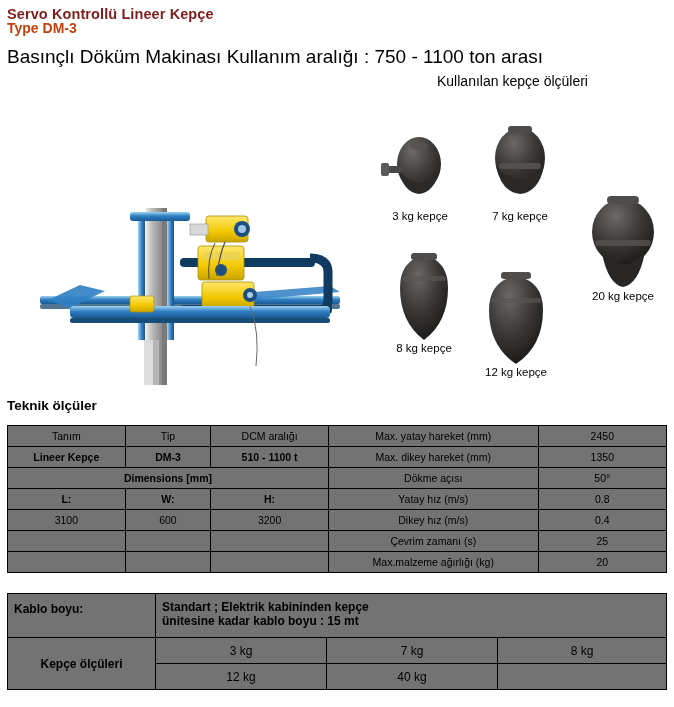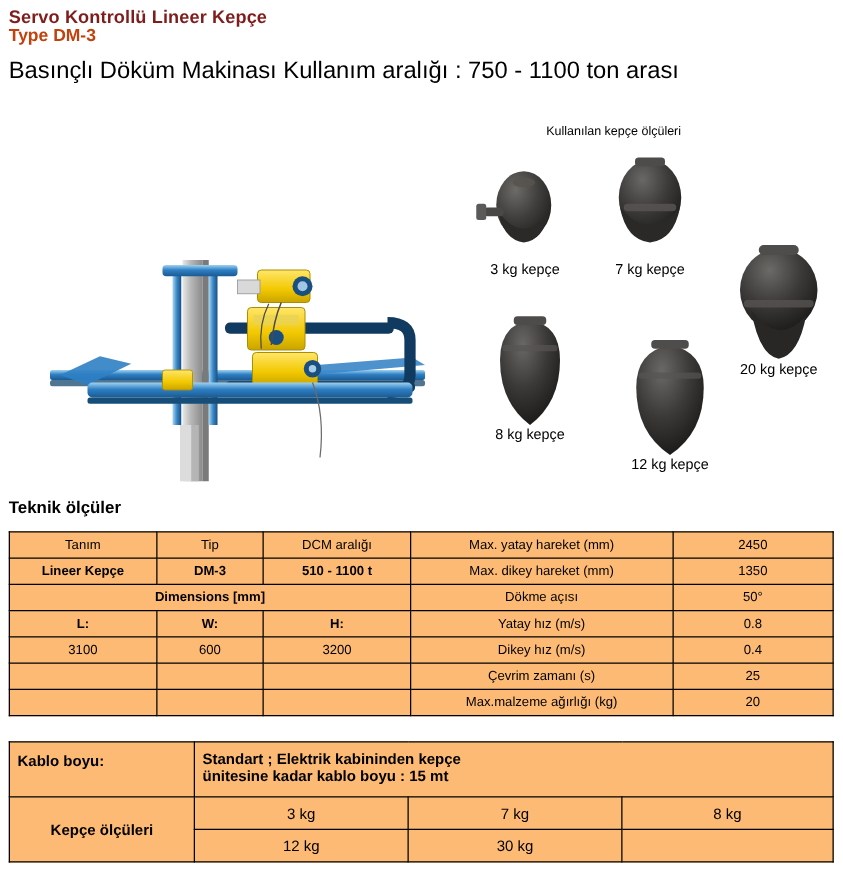--- a/index.html
+++ b/index.html
@@ -23,43 +23,43 @@
   .h-type {
     position:absolute; left:7px; top:20px;
     font-size:14px; font-weight:bold; color:#c2410c;
   }
   .h-range {
     position:absolute; left:7px; top:46px;
     font-size:19px; font-weight:normal; color:#000;
   }
 
   .ladle-caption-top {
-    position:absolute; left:437px; top:100px;
-    font-size:10px; color:#000;
+    position:absolute; left:437px; top:73px;
+    font-size:14px; color:#000;
   }
 
   
   .machine { position:absolute; left:10px; top:100px; width:350px; height:285px; }
 
   
   .ladles { position:absolute; left:365px; top:100px; width:305px; height:285px; }
   .ladle-item { position:absolute; text-align:center; }
   .ladle-label { font-size:11.5px; color:#000; white-space:nowrap; }
 
   
   .teknik-title {
     position:absolute; left:7px; top:398px;
     font-size:13.5px; font-weight:bold;
   }
 
   table.t1, table.t2 {
     border-collapse: collapse;
     position:absolute;
     font-size:10.5px;
-    background:#fdba74;
+    background:#737373;
   }
   table.t1 { left:7px; top:425px; width:660px; }
   table.t1 td {
     border:1px solid #000;
     height:21px;
     text-align:center;
     vertical-align:middle;
     padding:0 3px;
   }
   table.t1 td.bold { font-weight:bold; }
@@ -231,21 +231,21 @@
             <stop offset="100%" stop-color="#1d1c1b"></stop>
           </radialGradient>
         </defs>
         <path d="M45 6 q24 4 24 32 q0 34 -24 52 q-24 -18 -24 -52 q0 -28 24 -32 z" fill="url(#g8)"></path>
         <rect x="32" y="3" width="26" height="7" rx="3" fill="#4e4c4a"></rect>
         <rect x="23" y="26" width="44" height="5" rx="2" fill="#575452" opacity="0.7"></rect>
       </svg>
       <div class="ladle-label">8 kg kepçe</div>
     </div>
 
-    <div class="ladle-item" style="left:124px; top:168px; width:94px;">
+    <div class="ladle-item" style="left:104px; top:168px; width:94px;">
       <svg width="94" height="98" viewBox="0 0 94 98">
         <defs>
           <radialGradient id="g12" cx="38%" cy="24%" r="75%">
             <stop offset="0%" stop-color="#6b6967"></stop>
             <stop offset="55%" stop-color="#3b3a38"></stop>
             <stop offset="100%" stop-color="#1d1c1b"></stop>
           </radialGradient>
         </defs>
         <path d="M47 8 q27 5 27 34 q0 36 -27 54 q-27 -18 -27 -54 q0 -29 27 -34 z" fill="url(#g12)"></path>
         <rect x="32" y="4" width="30" height="7" rx="3" fill="#4f4d4b"></rect>
@@ -319,19 +319,19 @@
       </td>
     </tr>
     <tr>
       <td class="bold" rowspan="2" style="width:148px; vertical-align:middle;text-align:center;">Kepçe ölçüleri</td>
       <td class="c" style="width:171px; height:26px;">3 kg</td>
       <td class="c" style="width:171px;">7 kg</td>
       <td class="c">8 kg</td>
     </tr>
     <tr>
       <td class="c" style="height:26px;">12 kg</td>
-      <td class="c">30 kg</td>
+      <td class="c">40 kg</td>
       <td class="c"></td>
     </tr>
   </tbody>
     </table>
 
 </div>
 
 </body></html>

